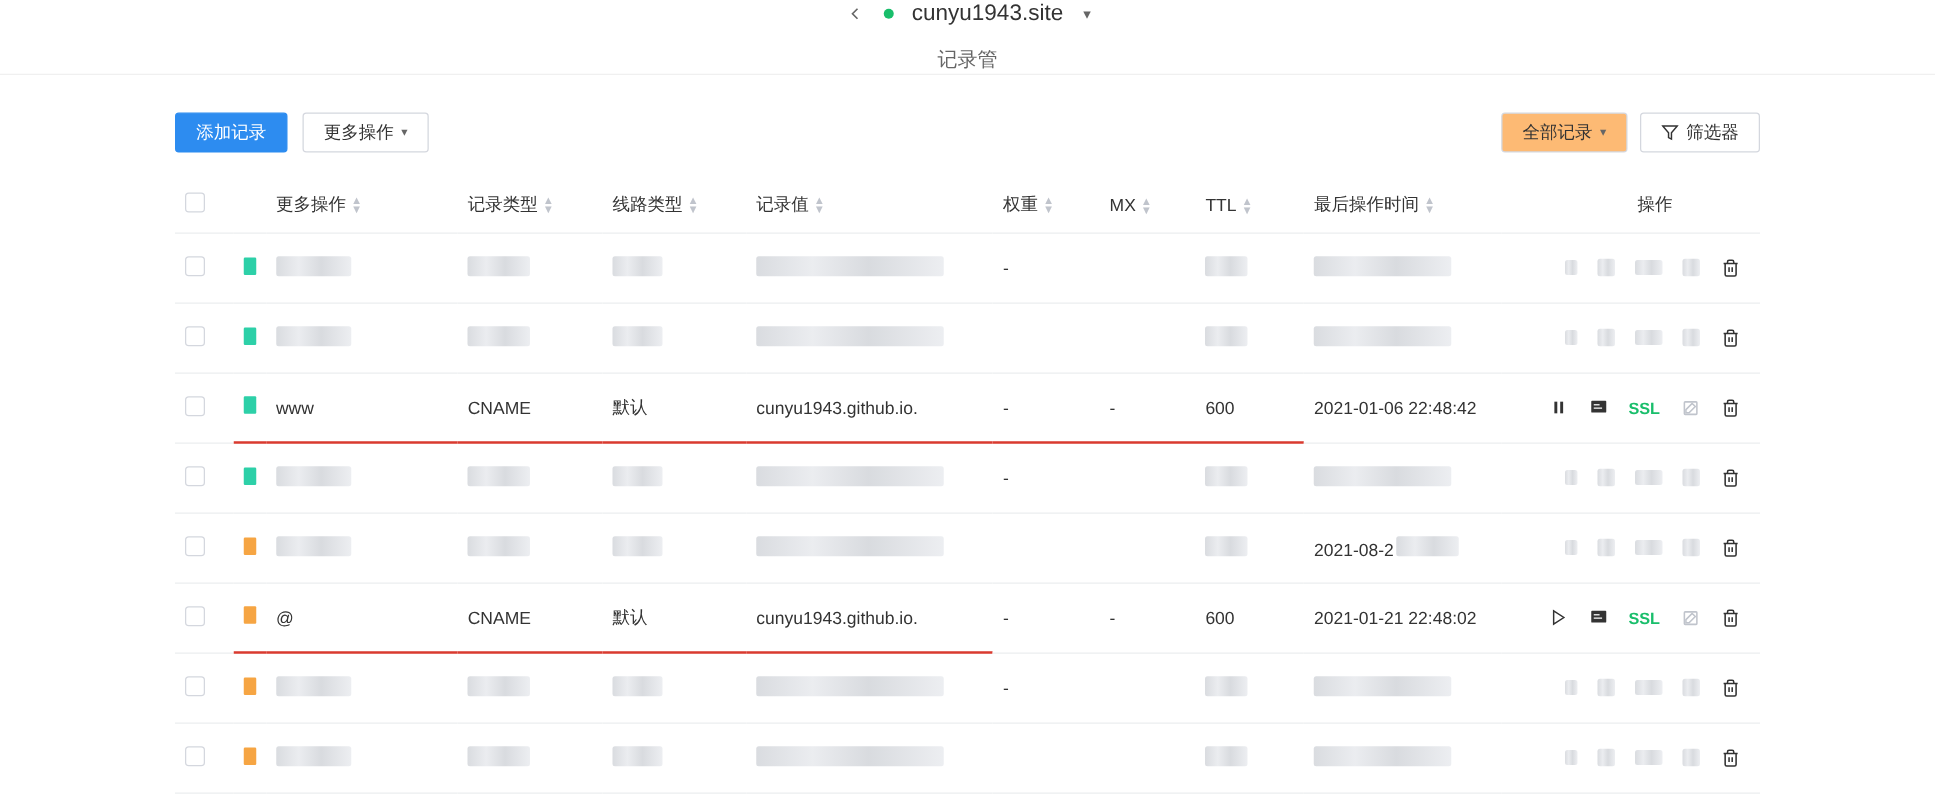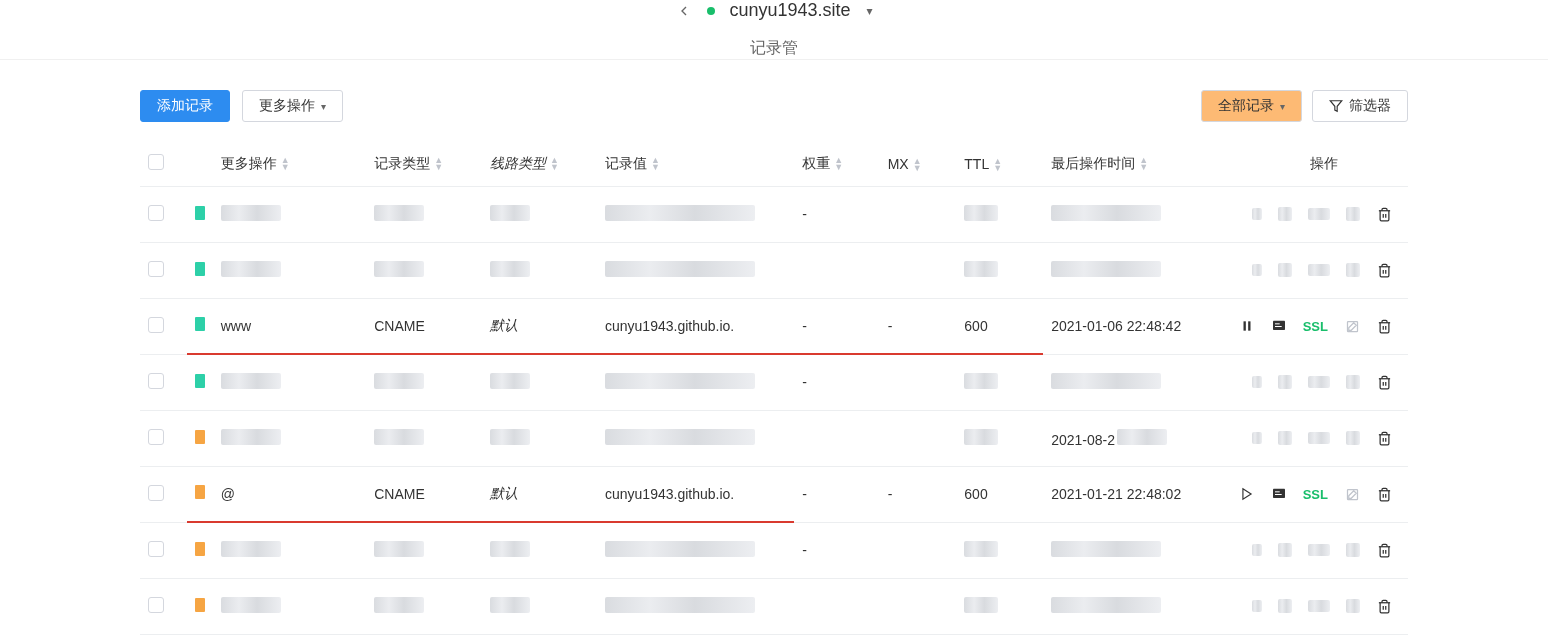--- a/index.html
+++ b/index.html
@@ -22,21 +22,21 @@
 .search-box { position: relative; width: 240px; height: 32px; border: 1px solid #d4d7de; border-radius: 3px; display: flex; align-items: center; padding: 0 10px; gap: 8px; }
 .search-box input { border: none; outline: none; flex: 1; font-size: 14px; background: transparent; }
 .search-box input::placeholder { color: #c0c4cc; }
 .table { width: 100%; border-collapse: collapse; }
 .table th, .table td { text-align: left; padding: 0 8px; height: 56px; border-bottom: 1px solid #eceef0; vertical-align: middle; }
 .table thead th { height: 44px; font-weight: 500; color: #333; font-size: 14px; position: relative; }
 .col-check { width: 48px; text-align: center; }
 .col-flag { width: 26px; }
 .col-host { width: 160px; }
 .col-type { width: 120px; }
-.col-line { width: 120px; font-style: italic; }
+.col-line { width: 120px; }
 .col-value { width: 200px; }
 .col-weight { width: 90px; }
 .col-mx { width: 80px; }
 .col-ttl { width: 90px; margin-left: 44px; }
 .col-time { width: 160px; }
 .col-ops { width: 210px; }
 .chk { width: 16px; height: 16px; border: 1px solid #d4d7de; border-radius: 3px; display: inline-block; }
 .sort-ind { display: inline-flex; flex-direction: column; margin-left: 4px; font-size: 9px; line-height: 7px; color: #c0c4cc; vertical-align: middle; }
 .flag { display: inline-block; width: 10px; height: 14px; border-radius: 1px; }
 .flag.green { background: #2dd0a8; }

